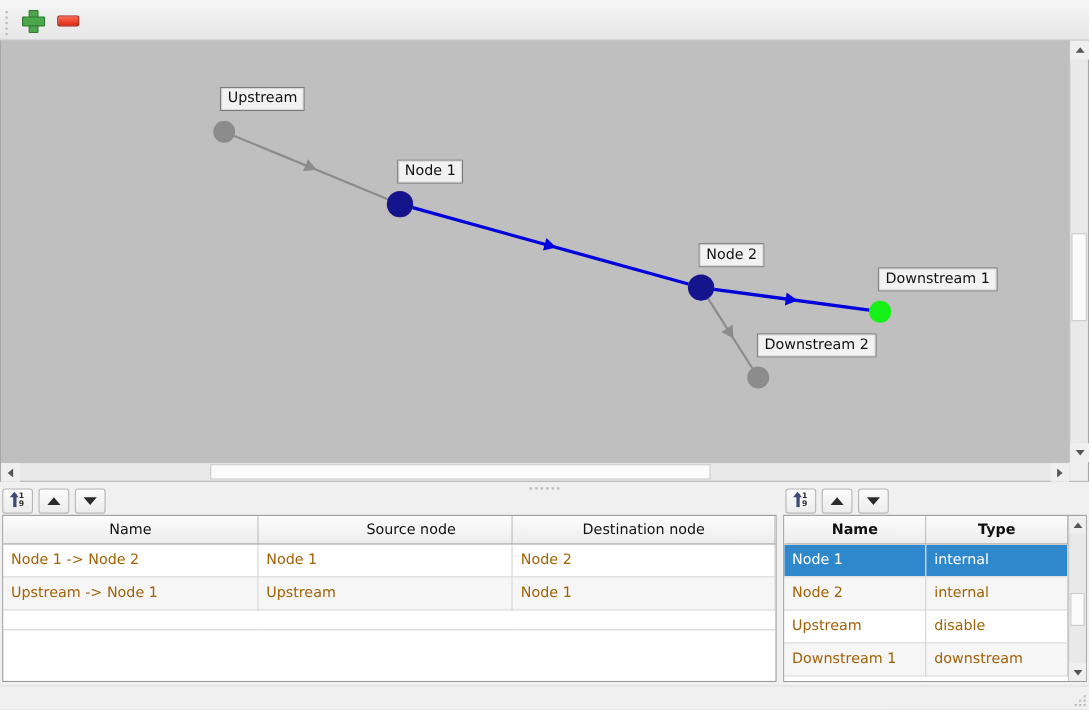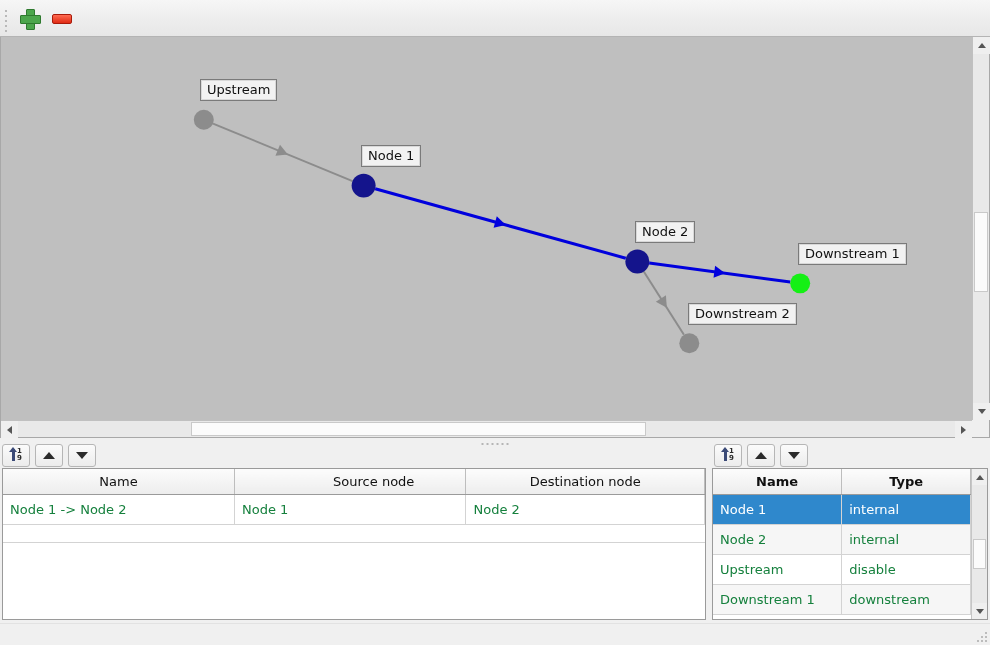--- a/index.html
+++ b/index.html
@@ -159,21 +159,21 @@
     border-right: 1px solid #bdbdbd;
     border-bottom: 1px solid #9a9a9a;
     font-weight: normal; font-size: 13px; color: #111;
     text-align: center;
   }
   .pane-right table.grid th { font-weight: bold; }
   table.grid td {
     height: 30px; padding: 0 7px;
     border-right: 1px solid #d3d3d3;
     border-bottom: 1px solid #d3d3d3;
-    font-size: 13px; color: #15803d;
+    font-size: 13px; color: #a16207;
     overflow: hidden; text-overflow: ellipsis; white-space: nowrap;
   }
   table.grid tr:nth-child(even) td { background: #f6f6f6; }
   table.grid tr:nth-child(odd) td { background: #ffffff; }
   table.grid tr.selected td { background: #2f88cc; color: #fff; }
   table.grid tr.filler td { height: 18px; border-right-color: transparent; background:#fff; }
 
   .pane-right .tbl-inner { position:absolute; left:0; top:0; right:16px; bottom:0; }
   .pane-right .rv-scroll {
     position:absolute; right:0; top:0; width:16px; bottom:0;
@@ -297,20 +297,25 @@
               <th style="width: 33%; padding-left: 48px;">Source node</th>
               <th style="width: 34%;">Destination node</th>
             </tr>
           </thead>
         <tbody id="links-body">
             <tr>
               <td>Node 1 -&gt; Node 2</td>
               <td>Node 1</td>
               <td>Node 2</td>
             </tr>
+            <tr>
+              <td>Upstream -&gt; Node 1</td>
+              <td>Upstream</td>
+              <td>Node 1</td>
+            </tr>
             <tr class="filler">
               <td></td>
               <td></td>
               <td></td>
             </tr>
           </tbody>
       </table>
     </div>
   </div>
 

